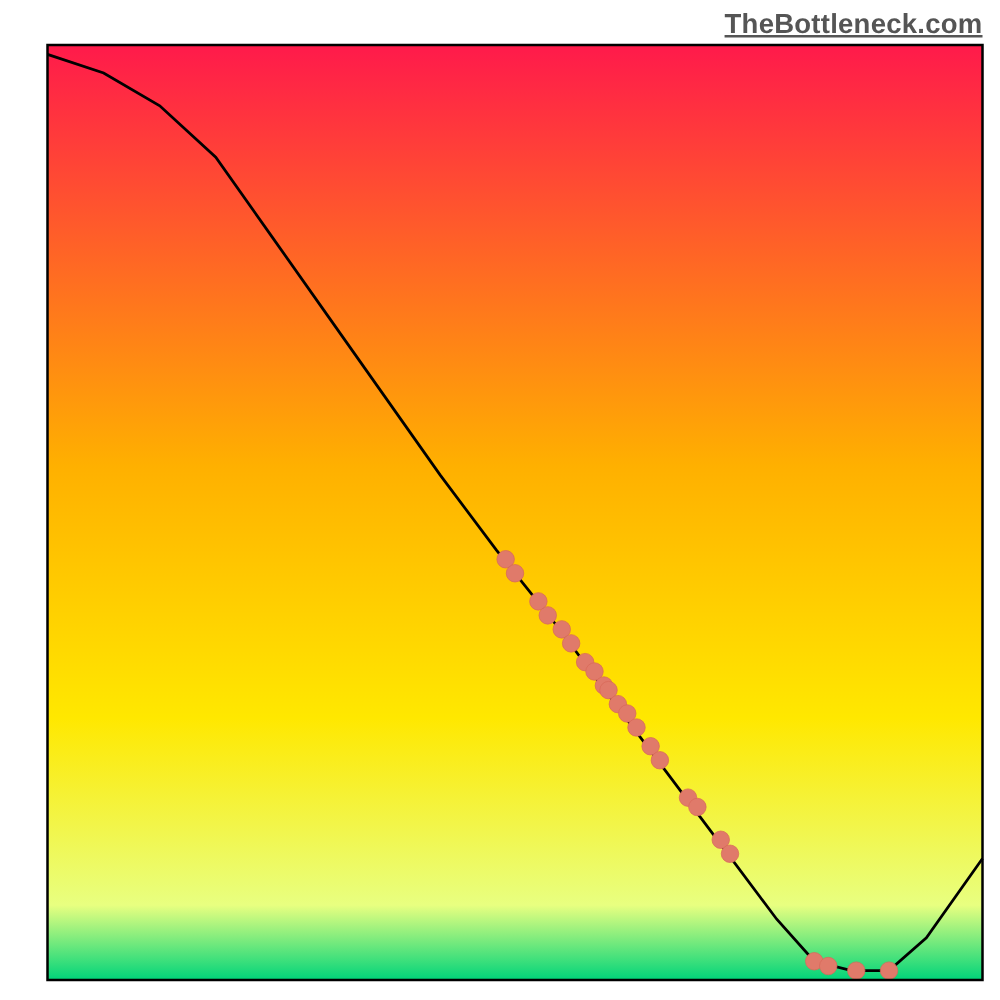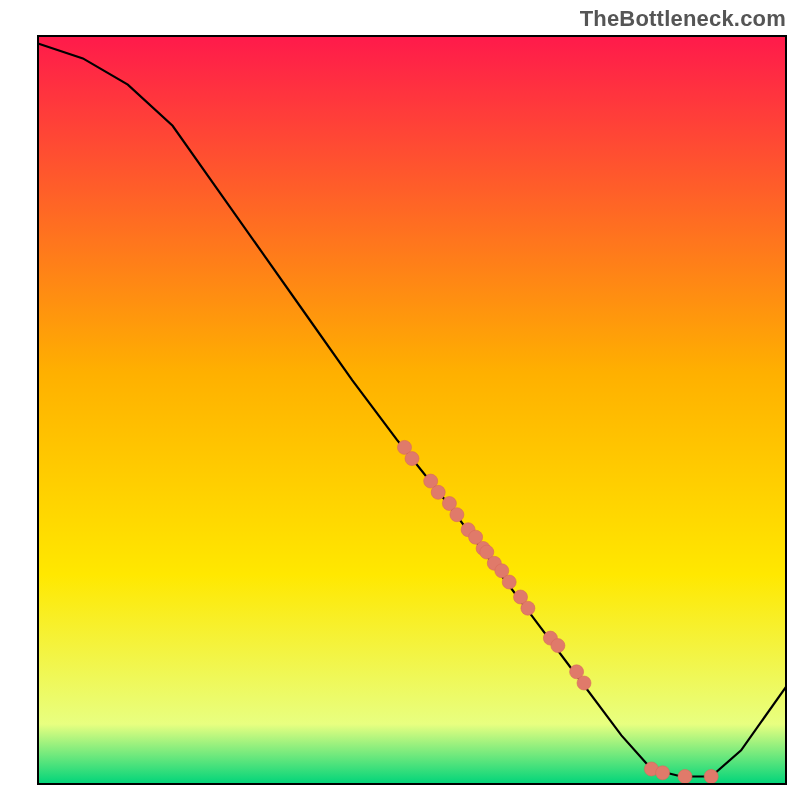--- a/index.html
+++ b/index.html
@@ -18,20 +18,21 @@
   }
   .watermark {
     position: absolute;
     top: 6px;
     right: 14px;
     font-size: 22px;
     font-weight: 600;
     color: #555;
     letter-spacing: 0.2px;
     user-select: none;
+    text-decoration: underline;
   }
   svg {
     display: block;
   }
 </style>
 </head>
 <body>
 
 <div class="chart-wrapper">
   <div class="watermark">TheBottleneck.com</div>

